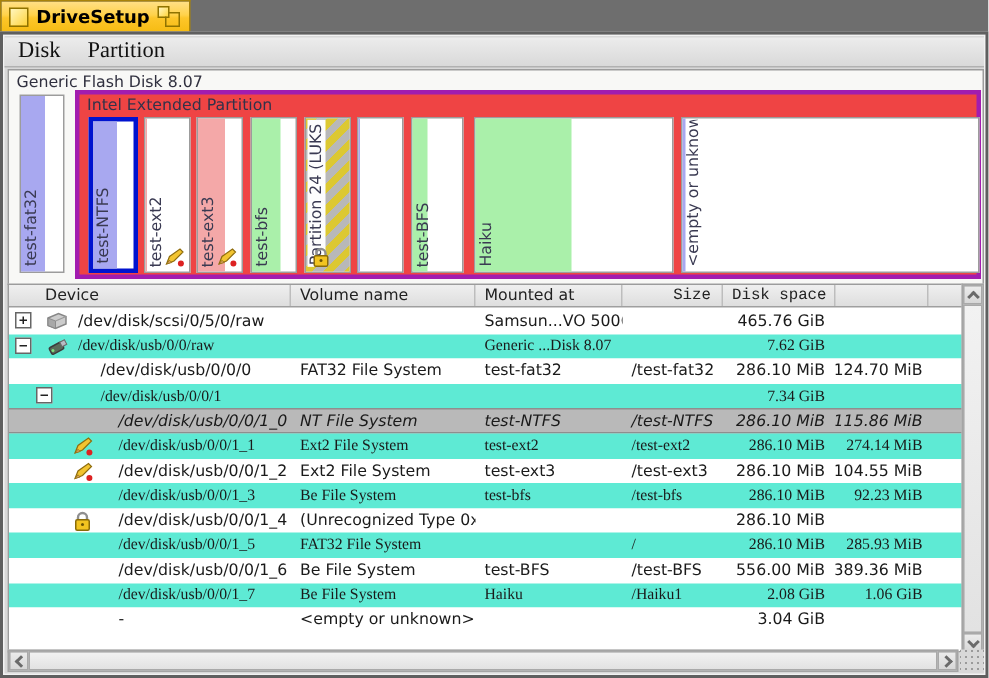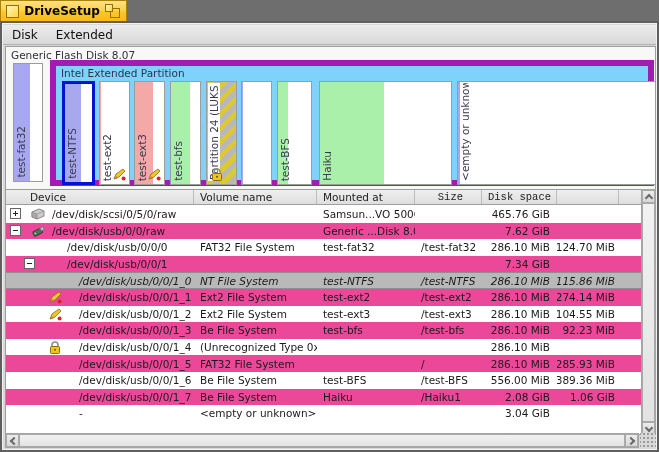--- a/index.html
+++ b/index.html
@@ -23,53 +23,53 @@
 
   
   .window { position:absolute; left:0; top:21px; width:659px; height:431px;
             background:#d8d8d8; border:2px solid #5f5f5f;
             box-shadow:inset 0 0 0 1px #f2f2f2; }
 
   
   .menubar { position:absolute; left:1px; top:2px; width:653px; height:20px;
              background:linear-gradient(#ececec,#d9d9d9); border-bottom:1px solid #b1b1b1;
              display:flex; align-items:center; }
-  .menu-item { padding:2px 9px; font-size:12px; color:#111; }
+  .menu-item { padding:2px 9px; font-size:15px; color:#111;font-family:Liberation Serif, serif; }
 
   
   .diskpane { position:absolute; left:3px; top:23px; width:651px; height:180px;
               background:#f8f8f6; border:1px solid #9c9c9c; }
   .disk-label { position:absolute; left:5px; top:2px; color:#30303f; }
   .pbox { position:absolute; background:#fff; border:1px solid #9c9c9c; }
   .pbox.selected { border:3px solid #0013cf; }
   .pfill { position:absolute; left:0; top:0; bottom:0; }
   .striped-fill { position:absolute; left:0; top:0; right:0; bottom:0;
       background:repeating-linear-gradient(135deg,#dcc832 0 5px,#b8b8b8 5px 10px); }
   .plabel { position:absolute; left:1px; bottom:3px; writing-mode:vertical-rl;
             transform:rotate(180deg); white-space:nowrap; color:#3a3a52;
             font-size:10.5px; max-height:96%; overflow:hidden; }
   .plabel.on-stripes { background:#fdfdfd; padding:1px 0; }
-  .extcontainer { position:absolute; border:6px solid #a21caf; background:#7dd3fc; }
+  .extcontainer { position:absolute; border:3px solid #a21caf; background:#ef4444; }
   .ext-label { position:absolute; left:5px; top:1px; color:#32324a; }
   .pbadge { position:absolute; }
 
   
   .tablewrap { position:absolute; left:3px; top:166px; width:637px; height:246px;
                background:#fff; border:1px solid #9c9c9c; border-right:none; }
   .thead { position:absolute; left:0; top:0; right:0; height:15px;
            background:linear-gradient(#efefef,#dedede); border-bottom:1px solid #9f9f9f;
            display:grid; grid-template-columns:18px 170px 123px 98px 67px 75px 62px 1fr; }
-  .th { position:relative; padding:1px 18px 0 6px; color:#222; overflow:hidden;
+  .th { position:relative; padding:1px 7px 0 6px; color:#222; overflow:hidden;
         white-space:nowrap; border-right:1px solid #bdbdbd; }
   .th.right { text-align:right;font-family:Liberation Mono, monospace; }
   .th:first-child { border-right:none; }
   .rows { position:absolute; left:0; top:16px; right:0; bottom:0; overflow:hidden; }
   .row { display:grid; grid-template-columns:18px 170px 123px 98px 67px 75px 62px 1fr;
          height:16.6px; align-items:center; background:#fff; }
-  .row.stripe { background:#ec4899; }
+  .row.stripe { background:#5eead4;font-family:Liberation Serif, serif; }
   .row.selected { background:#b9b9b9; box-shadow:inset 0 1px 0 #8e8e8e, inset 0 -1px 0 #8e8e8e;font-style:italic; }
   .cell { overflow:hidden; white-space:nowrap; padding:0 0 0 6px; height:100%;
           display:flex; align-items:center; }
   .cell.right { justify-content:flex-end; padding:0 7px 0 0; }
   .cell.free { padding-right:4px; }
   .devcell { position:relative; padding:0; }
   .devcell .devtext { position:absolute; white-space:nowrap; }
   .expcell { position:relative; }
   .expander { position:absolute; width:11px; height:11px; background:#fff;
               border:1px solid #666; top:2px; }
@@ -114,21 +114,21 @@
     <div class="zoom-btn">
       <div class="zb-big"></div>
       <div class="zb-small"></div>
     </div>
   </div>
 
   <div class="window">
 
     <div class="menubar">
         <div class="menu-item">Disk</div>
-        <div class="menu-item">Extended</div>
+        <div class="menu-item">Partition</div>
       </div>
 
     <div class="diskpane">
       <div class="disk-label">Generic Flash Disk 8.07</div>
       <div id="primary-boxes">
           <div class="pbox" style="left: 7px; top: 16px; width: 30px; height: 119px;">
             <div class="pfill" style="width: 56%; background: rgb(168, 168, 240);"></div>
             <div class="plabel">test-fat32</div>
           </div>
         </div>

